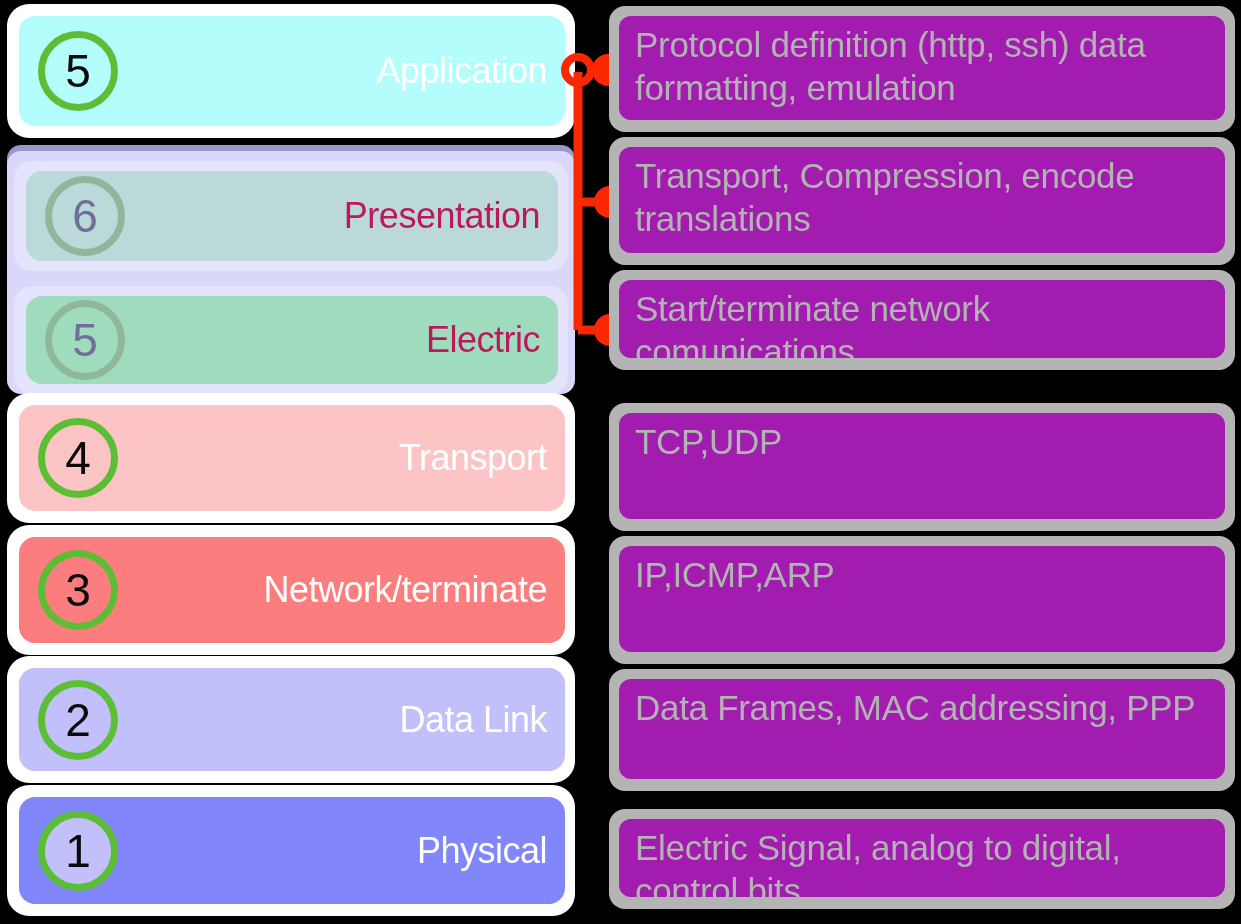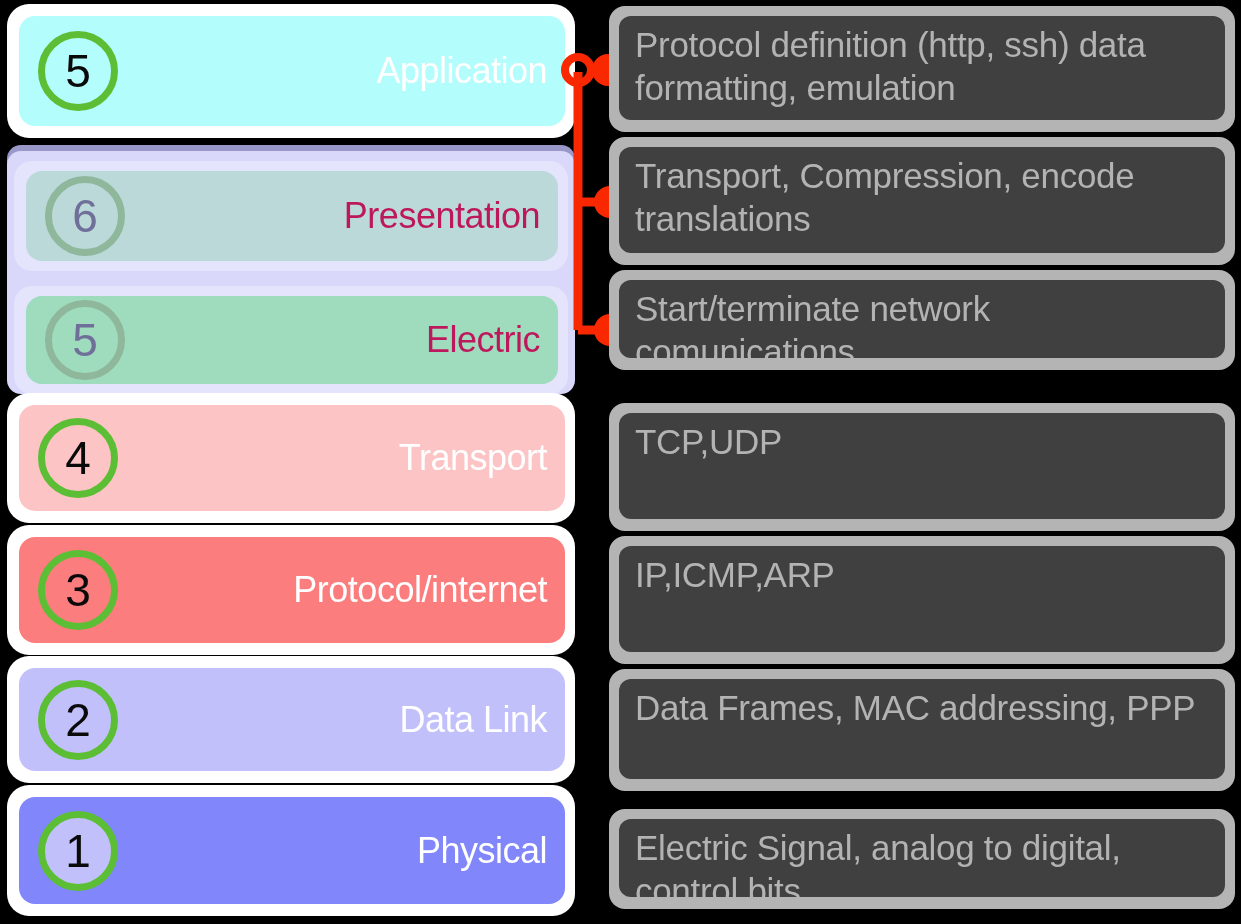--- a/index.html
+++ b/index.html
@@ -56,21 +56,21 @@
   .bracket{position:absolute;left:556px;top:30px;width:80px;height:330px;}
 
   
   .right-col{position:absolute;left:609px;top:6px;width:626px;height:912px;}
   .desc-frame{
     position:absolute;left:0;width:626px;
     background:#b4b4b4;border-radius:16px;
     box-sizing:border-box;padding:10px 10px 12px 10px;
   }
   .desc-box{
-    width:100%;height:100%;background:#404040;border-radius:12px;
+    width:100%;height:100%;background:#a21caf;border-radius:12px;
     box-sizing:border-box;padding:8px 14px 6px 16px;
     color:#b3b3b3;font-size:35px;line-height:1.22;
     letter-spacing:-0.3px;overflow:hidden;
   }
 </style>
 </head>
 <body>
 
 <div class="stage">
 
@@ -113,21 +113,21 @@
         </div>
         <div class="pill-label">Transport</div>
       </div>
     </div>
 
     <div class="layer-card" style="top:521px;height:130px;">
       <div class="pill" style="background:#fc7d7d;">
         <div class="num-circle">
           <span>3</span>
         </div>
-        <div class="pill-label">Protocol/internet</div>
+        <div class="pill-label">Network/terminate</div>
       </div>
     </div>
 
     <div class="layer-card" style="top:652px;height:127px;">
       <div class="pill" style="background:#c2c0fb;">
         <div class="num-circle">
           <span>2</span>
         </div>
         <div class="pill-label">Data Link</div>
       </div>

